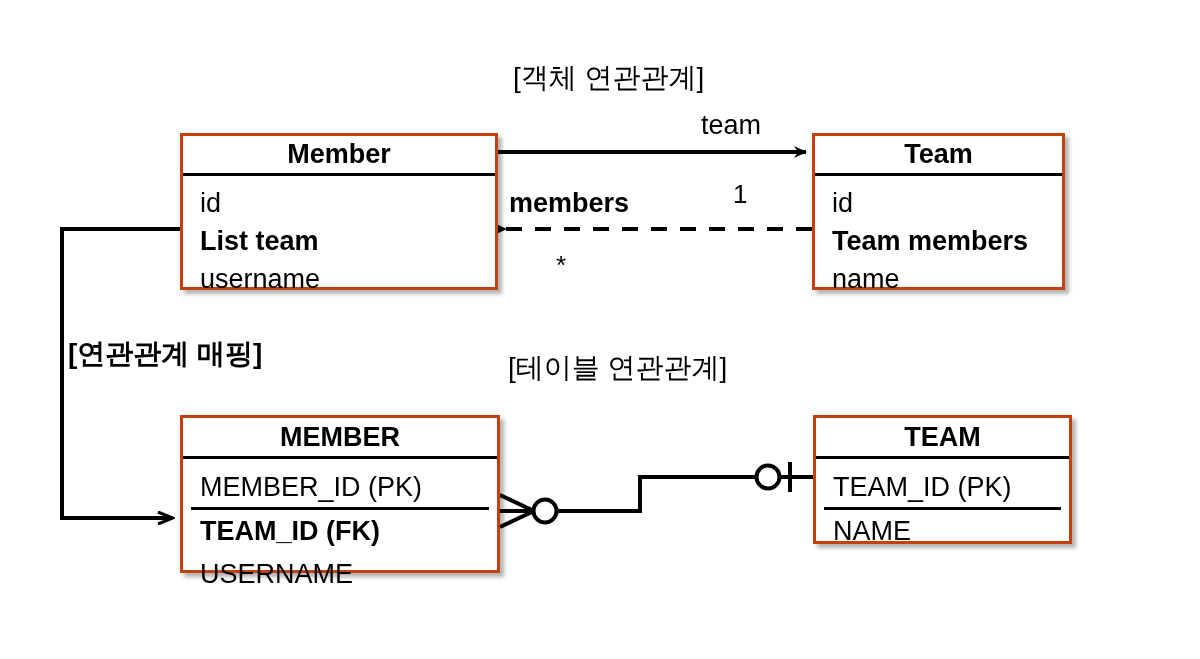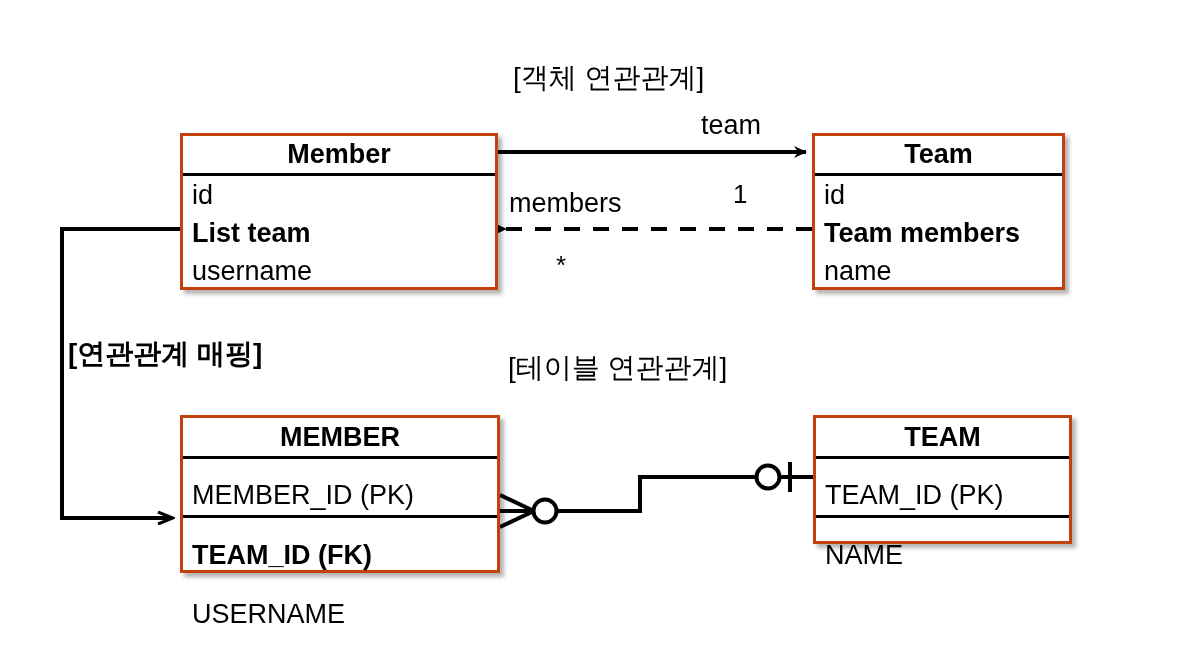--- a/index.html
+++ b/index.html
@@ -41,42 +41,42 @@
     font-size: 27px;
     font-weight: bold;
     line-height: 1;
     border-bottom: 3px solid #000000;
     box-sizing: border-box;
     display: flex;
     align-items: center;
     justify-content: center;
   }
   .box-body {
-    padding: 0;
+    padding: 8px;
     box-sizing: border-box;
   }
   .attr {
     font-size: 27px;
     line-height: 1.0;
     padding-left: 9px;
     white-space: nowrap;
     box-sizing: border-box;
     display: flex;
     align-items: center;
   }
   .attr.bold { font-weight: bold; }
   .attr.sep-below { border-bottom: 3px solid #000000; }
 
   
   .class-box .box-title { height: 40px; }
   .class-box .attr { height: 38px; }
 
   
   .table-box .box-title { height: 41px; }
-  .table-box .attr { height: 43px; margin-top: 16px; }
+  .table-box .attr { height: 43px; }
 
   
   .caption {
     position: absolute;
     font-size: 28px;
     line-height: 1;
     white-space: nowrap;
   }
   .caption.bold { font-weight: bold; }
   .edge-label {
@@ -141,21 +141,21 @@
   <div class="caption" style="left:513px; top:64px;">[객체 연관관계]</div>
 
   <div class="caption" style="left:508px; top:354px;">[테이블 연관관계]</div>
 
   <div class="caption bold" style="left:68px; top:340px;">[연관관계 매핑]</div>
 
   <div class="edge-label" style="left:701px; top:112px;">team</div>
 
   <div class="mult-label" style="left:733px; top:181px;">1</div>
 
-  <div class="edge-label" style="left:509px; top:190px;">members</div>
+  <div class="edge-label" style="left:509px; top:190px;font-weight:bold;">members</div>
 
   <div class="mult-label" style="left:556px; top:252px;">*</div>
 
   <div class="box class-box" style="left:180px; top:133px; width:318px; height:157px;">
     <div class="box-title">Member</div>
     <div class="box-body">
       <div class="attr">id</div>
       <div class="attr bold">List team</div>
       <div class="attr">username</div>
     </div>

